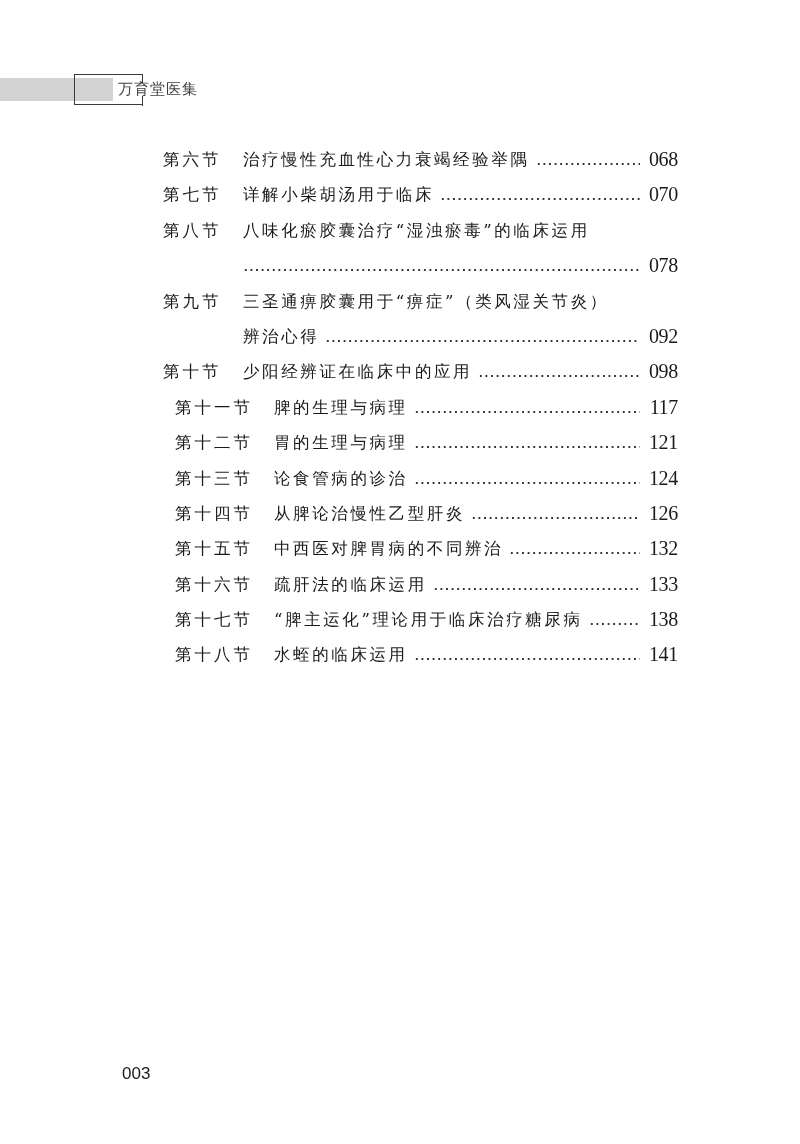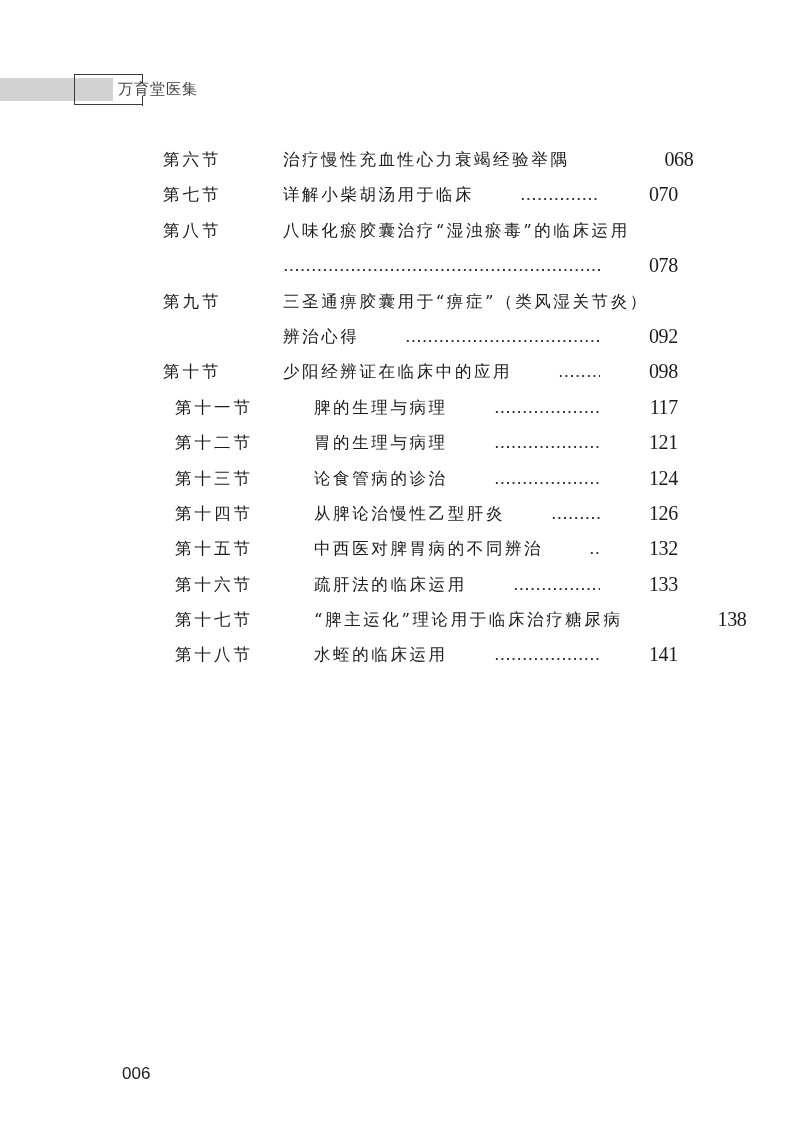--- a/index.html
+++ b/index.html
@@ -67,21 +67,20 @@
       width: 515px;
     }
     .toc-line {
       position: relative;
       height: 35.4px;
       line-height: 35.4px;
       font-size: 16.5px;
       white-space: nowrap;
       display: flex;
       align-items: center;
-      gap: 40px;
     }
     .label {
       display: inline-block;
       letter-spacing: 3px;
       flex: 0 0 auto;
     }
     .label.w3 { width: 80px; }
     .label.w4 { width: 99px; margin-left: 12px; }
     .title {
       display: inline-block;
@@ -232,13 +231,13 @@
 
   <div class="toc-line">
     <span class="label w4">第十八节</span>
     <span class="title">水蛭的临床运用</span>
     <span class="leader"></span>
     <span class="page">141</span>
   </div>
 
 </div>
 
-<div class="page-number">006</div>
+<div class="page-number">003</div>
 
 </body></html>

